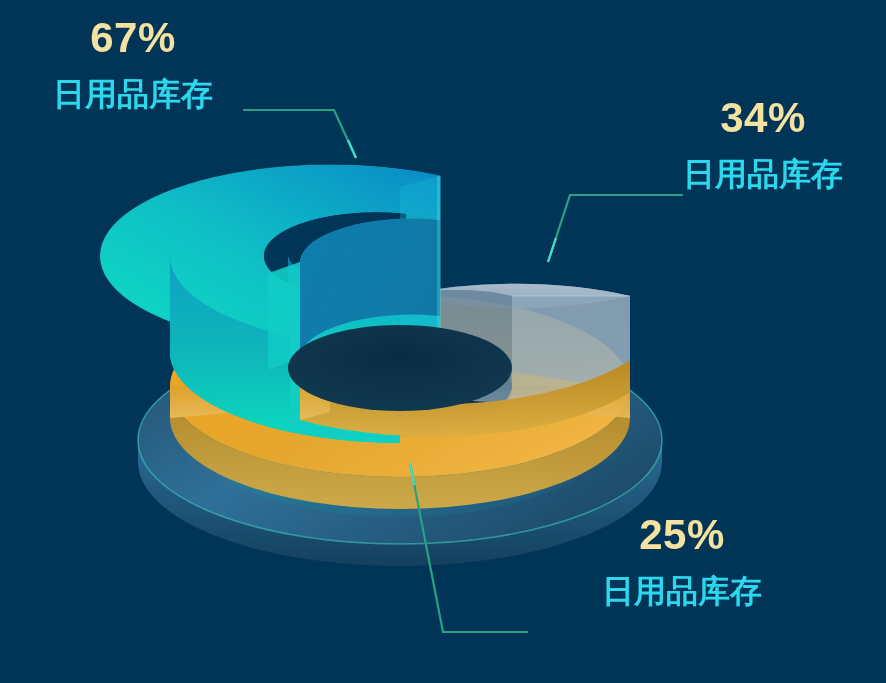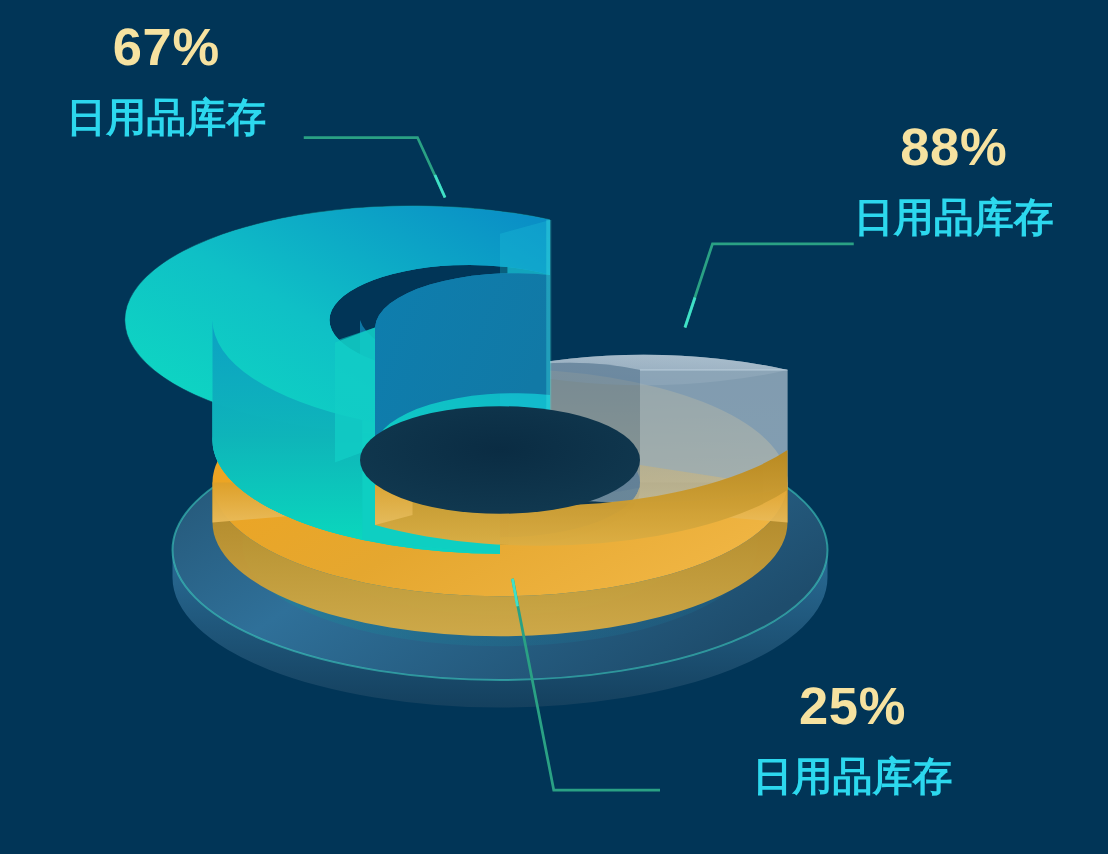--- a/index.html
+++ b/index.html
@@ -9,21 +9,21 @@
     font-family:"Liberation Sans","DejaVu Sans",sans-serif;
     overflow:hidden;position:relative;
   }
   #stage{position:absolute;inset:0;width:886px;height:683px;}
   svg.chart{position:absolute;left:0;top:0;width:886px;height:683px;}
   .lbl{position:absolute;text-align:center;line-height:1.05;user-select:none;}
   .pct{font-size:42px;font-weight:bold;color:#f6e2a0;letter-spacing:.5px;}
   .name{font-size:32px;font-weight:bold;color:#2cd8ee;margin-top:18px;white-space:nowrap;}
   #lab0{left:8px;top:16px;width:250px;}
   #lab1{left:640px;top:96px;width:246px;}
-  #lab2{left:502px;top:543px;width:360px;}
+  #lab2{left:502px;top:513px;width:360px;}
 </style>
 </head>
 <body style="background: rgb(1, 53, 87);">
 
 <div id="stage">
 
   <svg class="chart" viewBox="0 0 886 683">
     <defs>
       <linearGradient id="gBaseTop" x1="0" y1="0" x2="1" y2="0.6">
         <stop offset="0" stop-color="#22506e"></stop>
@@ -224,21 +224,21 @@
       <path d="M414,485 L410,463"></path>
     </g>
   </svg>
 
   <div class="lbl" id="lab0">
     <div class="pct">67%</div>
     <div class="name">日用品库存</div>
   </div>
 
   <div class="lbl" id="lab1">
-    <div class="pct">88%</div>
+    <div class="pct">34%</div>
     <div class="name">日用品库存</div>
   </div>
 
   <div class="lbl" id="lab2">
     <div class="pct">25%</div>
     <div class="name">日用品库存</div>
   </div>
 
 </div>
 

